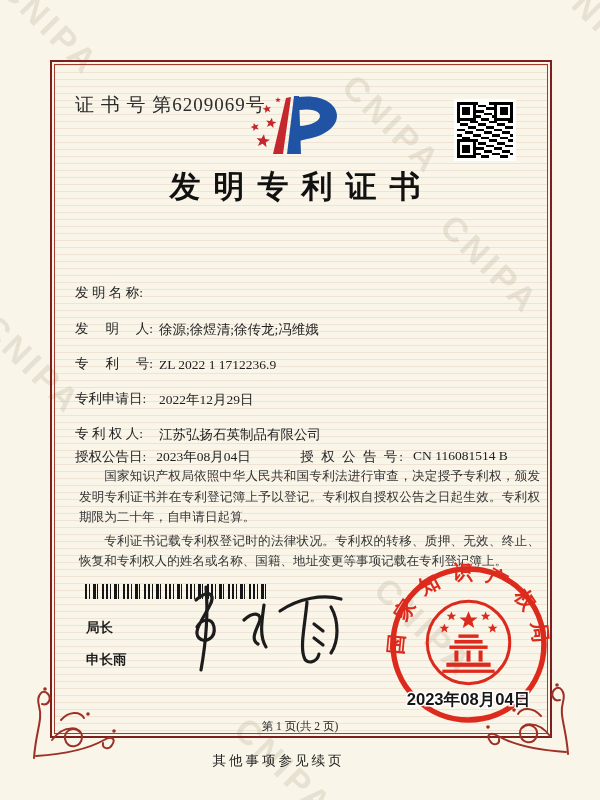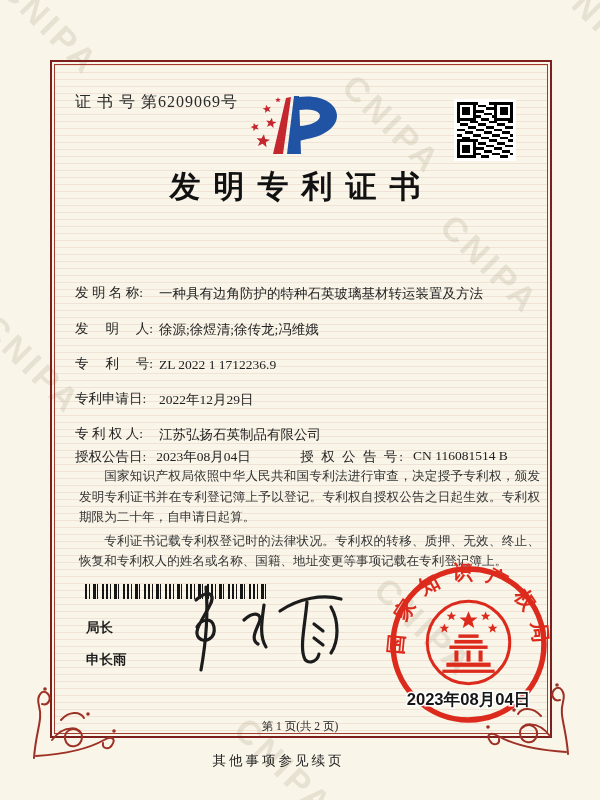--- a/index.html
+++ b/index.html
@@ -21,21 +21,21 @@
     border:2.5px solid #7c1f1d;
   }
   .frame-inner {
     position:absolute; left:2px; top:2px; right:2px; bottom:2px;
     border:1px solid #a33a2e;
     background:
       repeating-linear-gradient(180deg,
         rgba(211,150,138,0.20) 0px, rgba(211,150,138,0.20) 1px,
         transparent 1px, transparent 7px);
   }
-  .certno { position:absolute; left:75px; top:92px; font-size:16px; color:#2a2a2a; letter-spacing:1px;text-align:center; }
+  .certno { position:absolute; left:75px; top:92px; font-size:19px; color:#2a2a2a; letter-spacing:1px;text-align:center; }
   .logo { position:absolute; left:240px; top:84px; }
   .qr { position:absolute; left:454px; top:99px; width:62px; height:62px; background:#fff; padding:3px; }
   .title {
     position:absolute; left:0; width:590px; top:166px; text-align:center;
     font-size:31px; font-weight:bold; color:#111; letter-spacing:13px; text-indent:13px;
   }
   .field { position:absolute; left:75px; font-size:13.5px; color:#222; display:flex;margin-top:48px; }
   .field .lbl { width:84px; flex:0 0 84px; white-space:pre; color:#1f1f1f; }
   .field .val { max-width:372px; line-height:1.45; }
   .grantrow { position:absolute; left:75px; top:448px; font-size:13.5px; color:#222; display:flex; }
@@ -238,21 +238,20 @@
         <rect x="16" y="20" width="1" height="1" fill="#000"></rect>
         <rect x="17" y="20" width="1" height="1" fill="#000"></rect>
         <rect x="18" y="20" width="1" height="1" fill="#000"></rect>
       </svg>
   </div>
 
   <div class="title">发明专利证书</div>
 
   <div class="field" style="top:236px;">
     <span class="lbl">发 明 名 称:</span>
-    <span class="val">一种具有边角防护的特种石英玻璃基材转运装置及方法</span>
   </div>
   <div class="field" style="top:272px;">
     <span class="lbl">发　 明　 人:</span>
     <span class="val">徐源;徐煜清;徐传龙;冯维娥</span>
   </div>
   <div class="field" style="top:307px;">
     <span class="lbl">专　 利　 号:</span>
     <span class="val">ZL 2022 1 1712236.9</span>
   </div>
   <div class="field" style="top:342px;">

